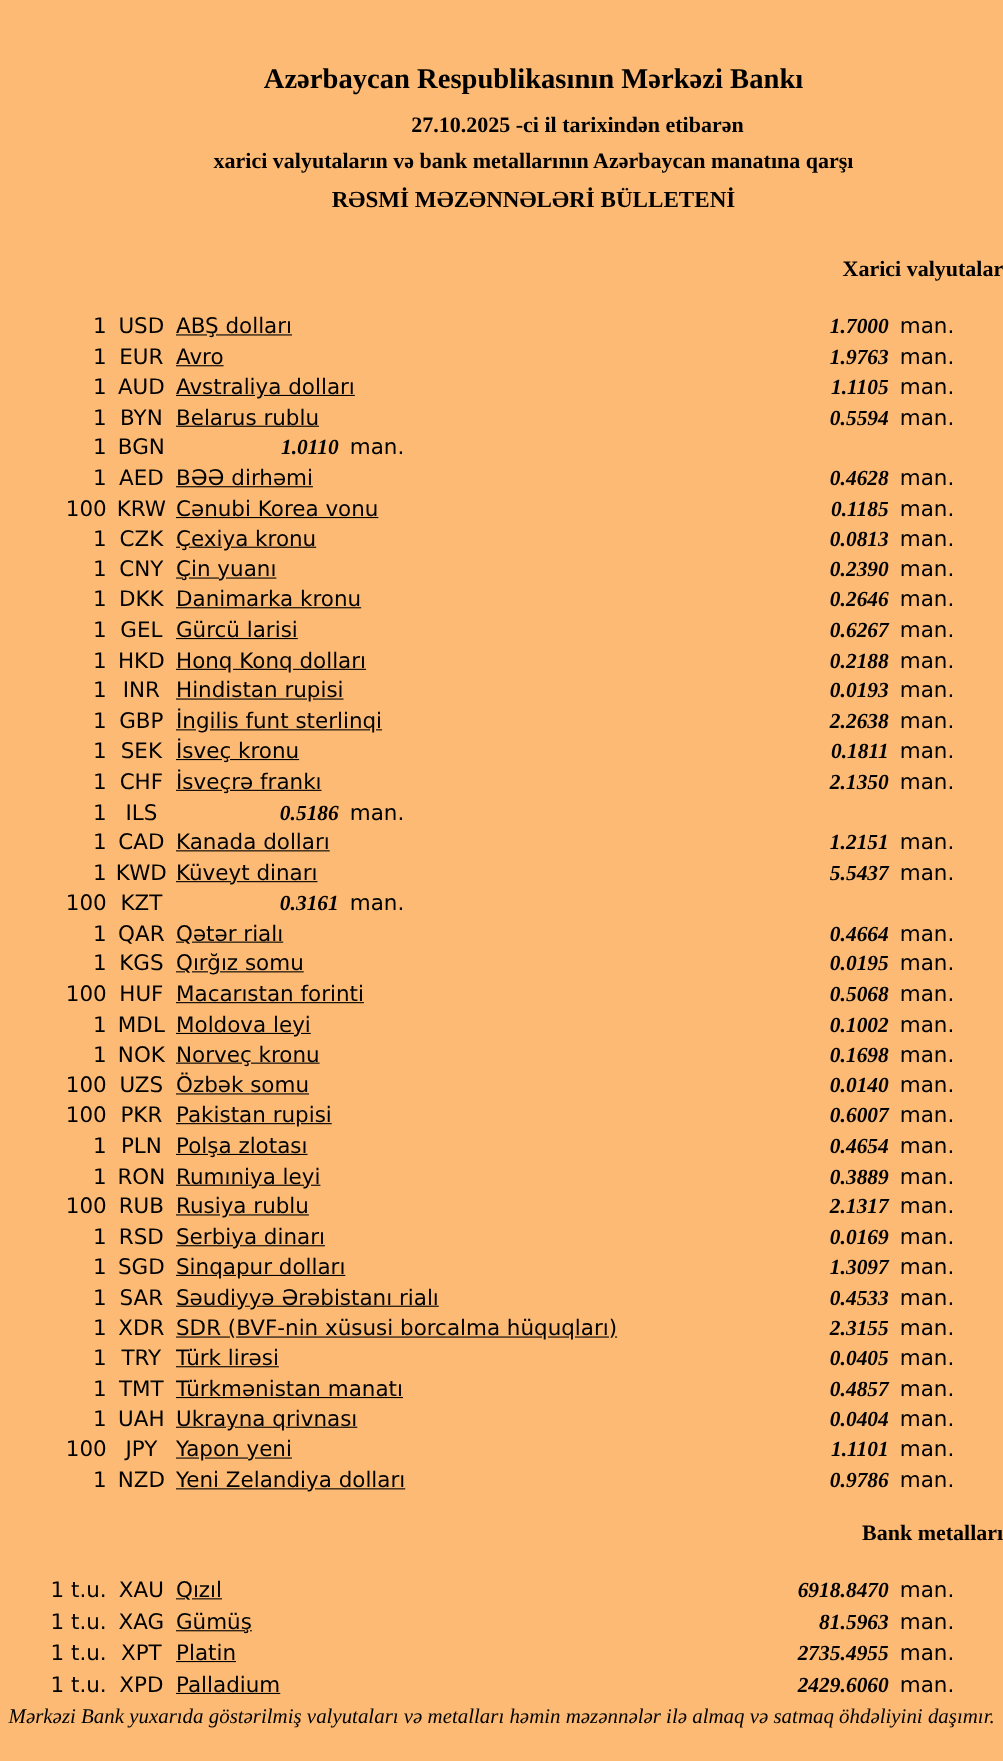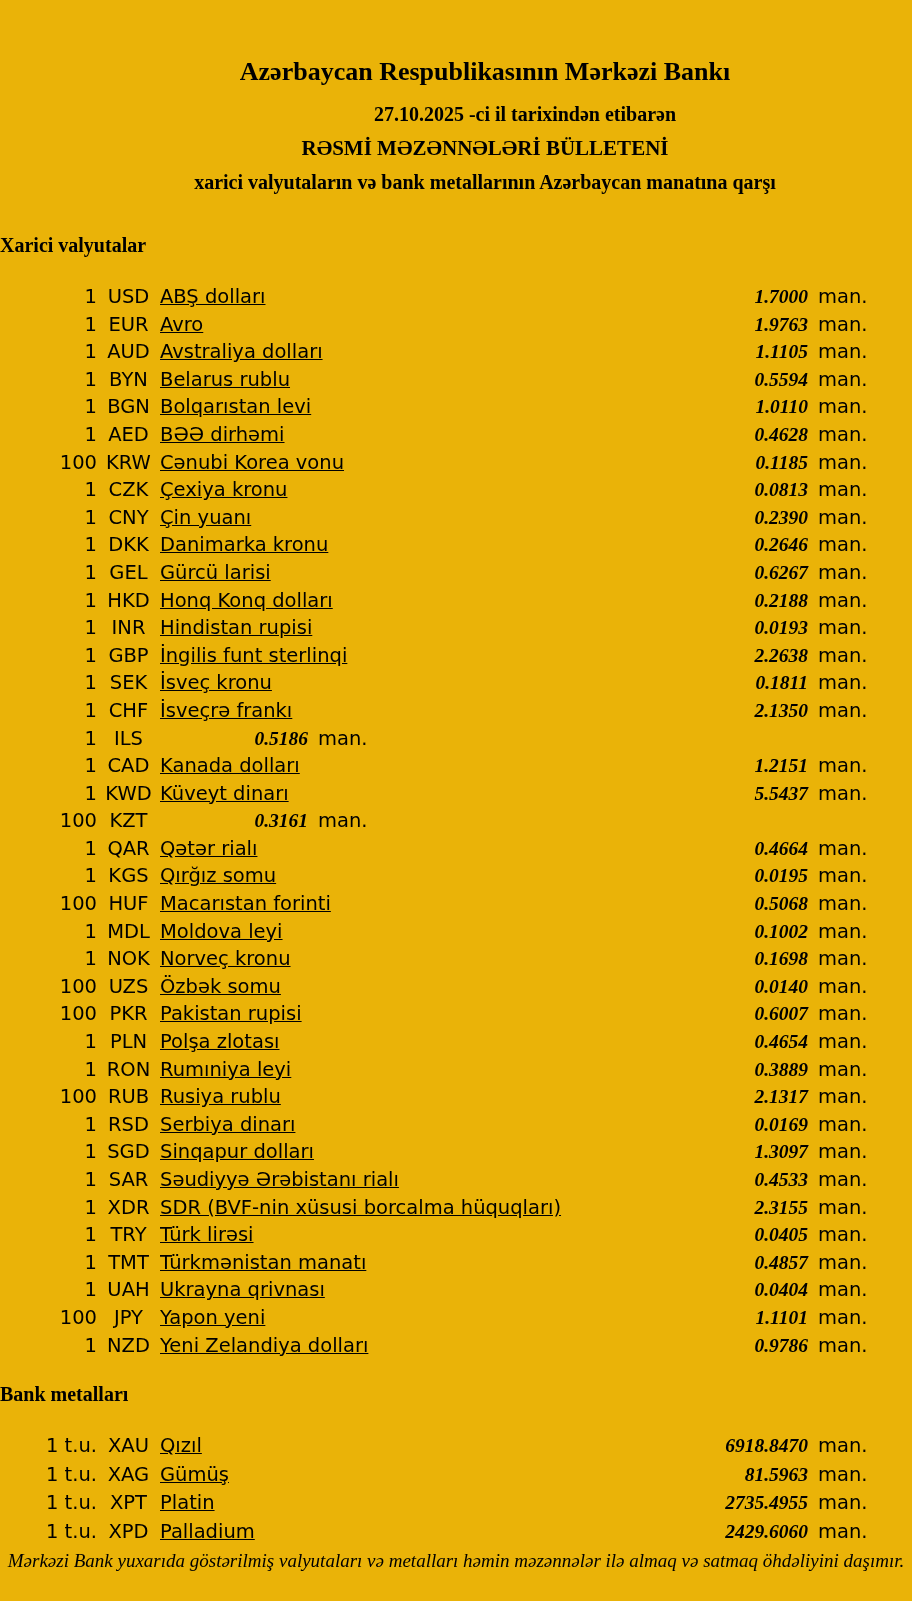--- a/index.html
+++ b/index.html
@@ -3,38 +3,38 @@
 <meta charset="utf-8">
 <style>
   * { margin: 0; padding: 0; box-sizing: border-box; }
   html, body { background: #ffffff; }
   body { width: 912px; font-family: "DejaVu Sans", sans-serif; color: #000000; }
 
   .page {
     position: relative;
     width: 912px;
     height: 1601px;
-    background: #eab308;
+    background: #fdba74;
     overflow: hidden;
   }
 
   
   .header { text-align: center; padding-left: 58px; }
   .title {
     margin-top: 56px;
     font: bold 26px/32px "Liberation Serif", "DejaVu Serif", serif;
   }
   .sub { font: bold 20px/26px "Liberation Serif", "DejaVu Serif", serif; }
   .date-line { margin-top: 13px; transform: translateX(40px); }
   .subject-line { margin-top: 7px; }
   .bulletin-line { margin-top: 8px; font-size: 21px; line-height: 27px; }
 
   
   .section-title {
-    text-align: left;
+    text-align: right;
     font: bold 20px/27px "Liberation Serif", "DejaVu Serif", serif;
   }
   .st-currencies { margin-top: 37px; }
   .st-metals { margin-top: 46px; font-family: Liberation Serif, serif; }
 
   
   .table { width: 878px; }
   .row { display: flex; align-items: baseline; height: 27.6px; }
   .metals-table .row { height: 28.6px; }
 
@@ -53,22 +53,22 @@
   }
 </style>
 </head>
 <body>
 
 <div class="page">
 
   <header class="header">
     <div class="title">Azərbaycan Respublikasının Mərkəzi Bankı</div>
     <div class="sub date-line">27.10.2025 -ci il tarixindən etibarən</div>
+    <div class="sub subject-line">xarici valyutaların və bank metallarının Azərbaycan manatına qarşı</div>
     <div class="sub bulletin-line">RƏSMİ MƏZƏNNƏLƏRİ BÜLLETENİ</div>
-    <div class="sub subject-line">xarici valyutaların və bank metallarının Azərbaycan manatına qarşı</div>
   </header>
 
   <div class="section-title st-currencies">Xarici valyutalar</div>
 
   <div class="table currencies-table">
       <div class="row">
         <span class="cell qty">1</span>
         <span class="cell code">USD</span>
         <span class="cell name">ABŞ dolları</span>
         <span class="cell rate">1.7000</span>
@@ -91,21 +91,20 @@
       <div class="row">
         <span class="cell qty">1</span>
         <span class="cell code">BYN</span>
         <span class="cell name">Belarus rublu</span>
         <span class="cell rate">0.5594</span>
         <span class="cell unit">man.</span>
       </div>
       <div class="row">
         <span class="cell qty">1</span>
         <span class="cell code">BGN</span>
-        <span class="cell name">Bolqarıstan levi</span>
         <span class="cell rate">1.0110</span>
         <span class="cell unit">man.</span>
       </div>
       <div class="row">
         <span class="cell qty">1</span>
         <span class="cell code">AED</span>
         <span class="cell name">BƏƏ dirhəmi</span>
         <span class="cell rate">0.4628</span>
         <span class="cell unit">man.</span>
       </div>

